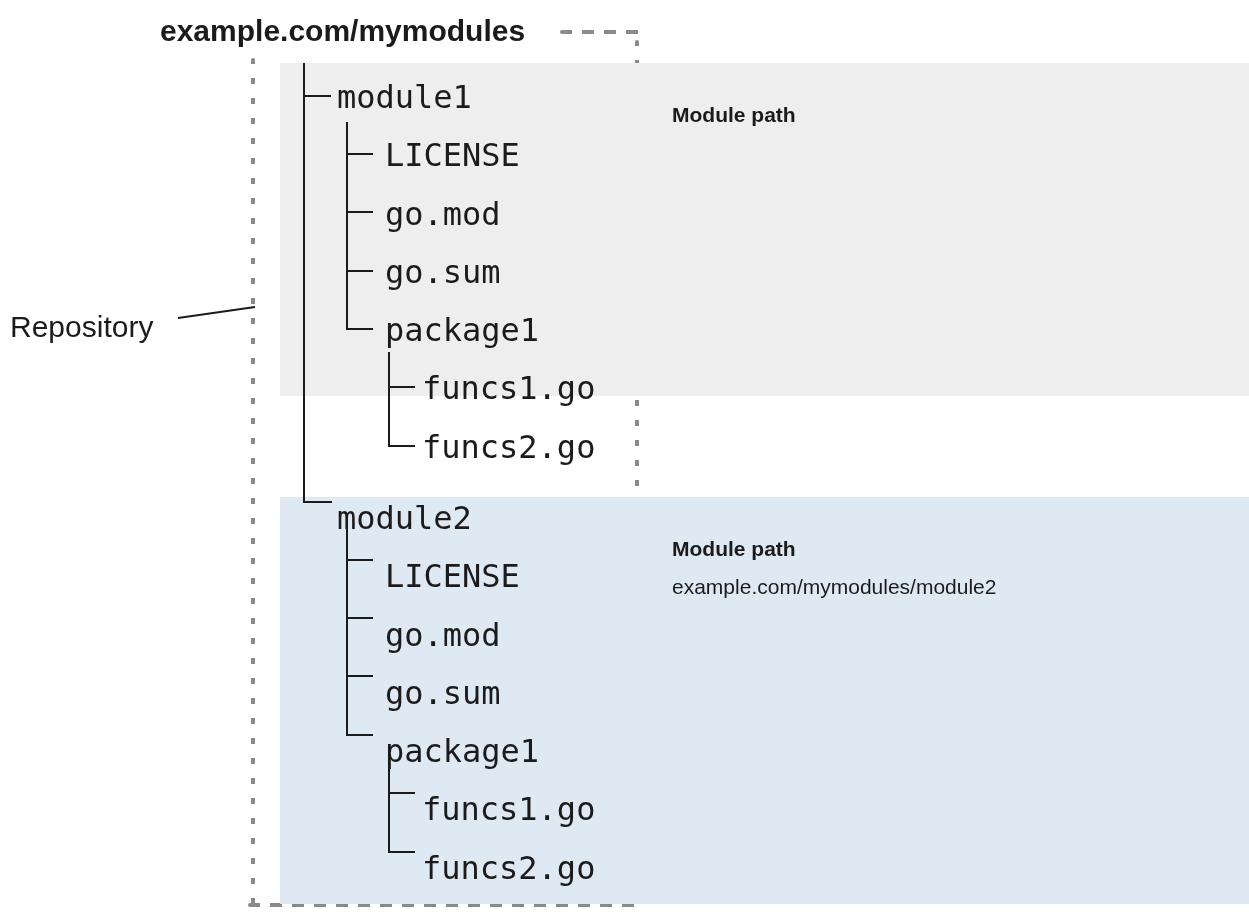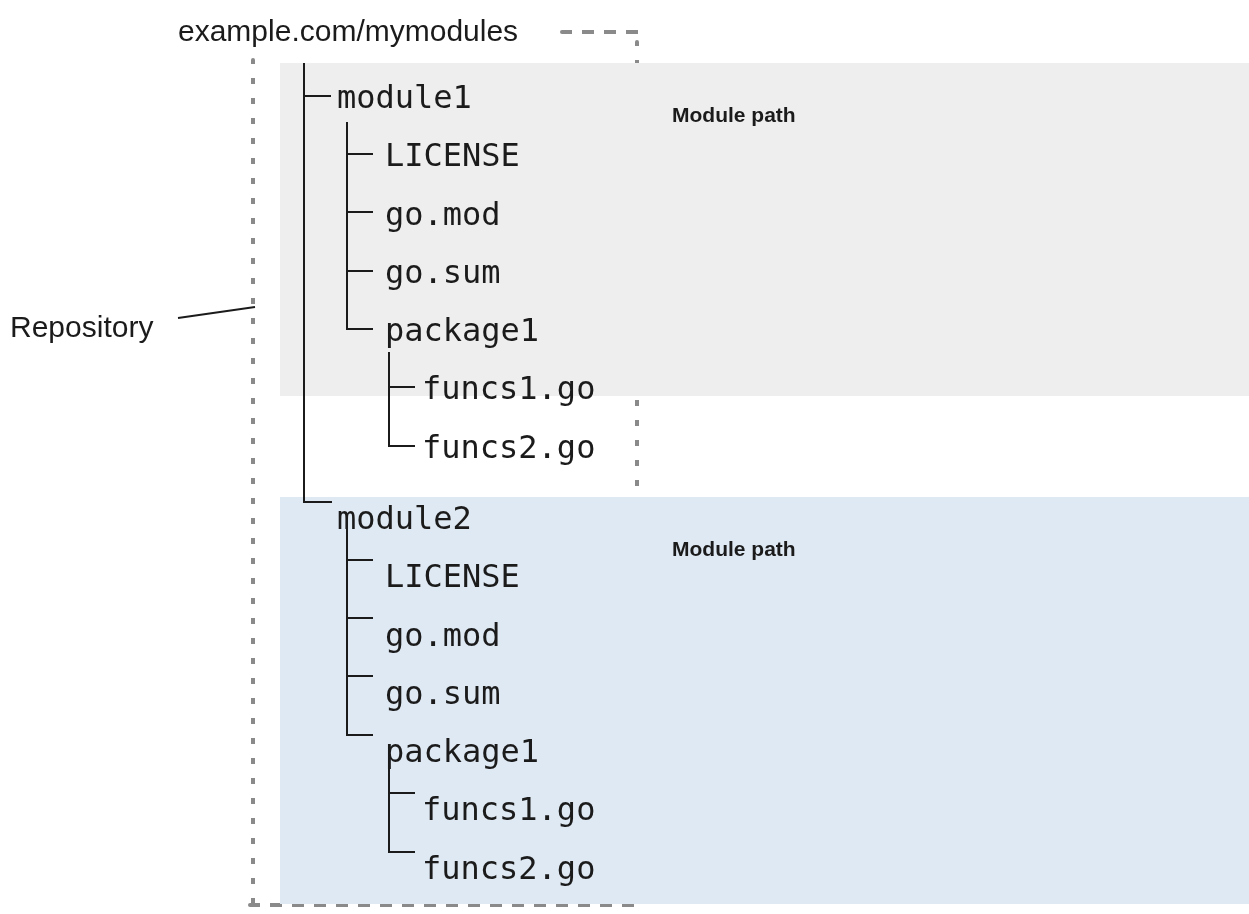--- a/index.html
+++ b/index.html
@@ -4,21 +4,21 @@
 <style>
   html,body { margin:0; padding:0; background:#ffffff; }
   #canvas {
     position:relative; width:1249px; height:914px; background:#ffffff;
     font-family:"Liberation Sans", sans-serif; color:#1b1b1b; overflow:hidden;
   }
   .abs { position:absolute; }
 
   
   .sans-label { font-size:30px; line-height:38px; white-space:nowrap; color:#1b1b1b; }
-  #repo-url-label { left:178px; top:12px; }
+  #repo-url-label { left:160px; top:12px;font-weight:bold; }
   #repository-label { left:10px; top:308px;text-align:center; }
 
   
   .vdots { width:4px;
     background:repeating-linear-gradient(to bottom,#8a8a8a 0 6px,transparent 6px 20px);
     border-radius:2px; }
   .hdots { height:4px;
     background:repeating-linear-gradient(to right,#8a8a8a 0 12px,transparent 12px 22px);
     border-radius:2px; }
   #border-left   { left:251px; top:58px;  height:848px; }
@@ -84,20 +84,21 @@
       <span class="tree-item r1 lv1">module2</span>
       <span class="tree-item r2 lv2">LICENSE</span>
       <span class="tree-item r3 lv2">go.mod</span>
       <span class="tree-item r4 lv2">go.sum</span>
       <span class="tree-item r5 lv2">package1</span>
       <span class="tree-item r6 lv3">funcs1.go</span>
       <span class="tree-item r7 lv3">funcs2.go</span>
     </div>
     <div class="modpath">
       <div class="title">Module path</div>
+      <div>example.com/mymodules/module2</div>
     </div>
   </div>
 
   <svg id="connector-svg" class="abs" width="1249" height="914">
     <g stroke="#1b1b1b" stroke-width="2" fill="none">
 
       <path d="M178,318 L255,307"></path>
 
       <path d="M304,63 V502 H332"></path>
 

